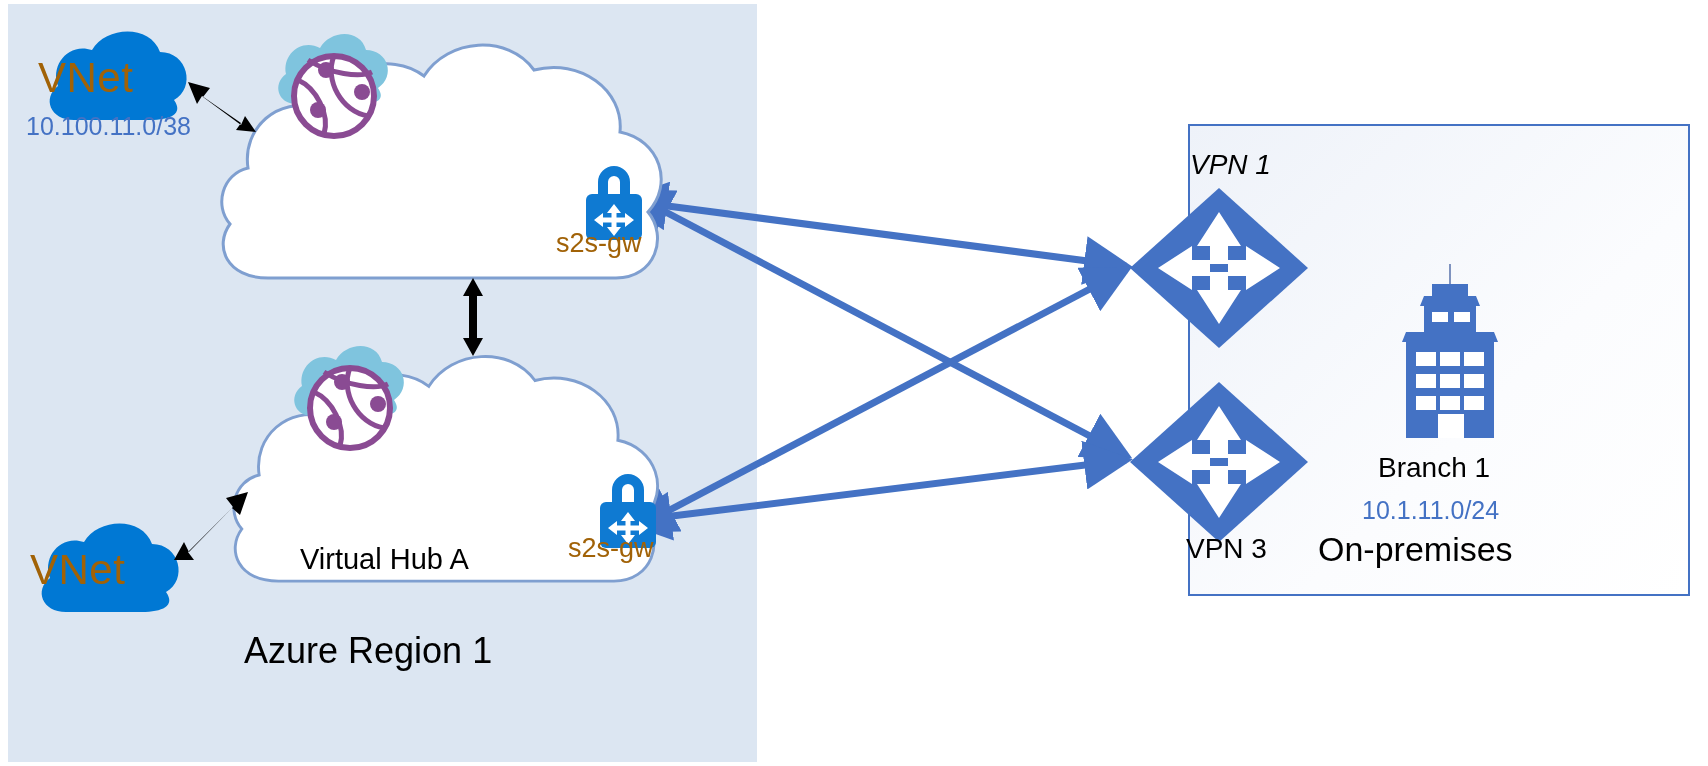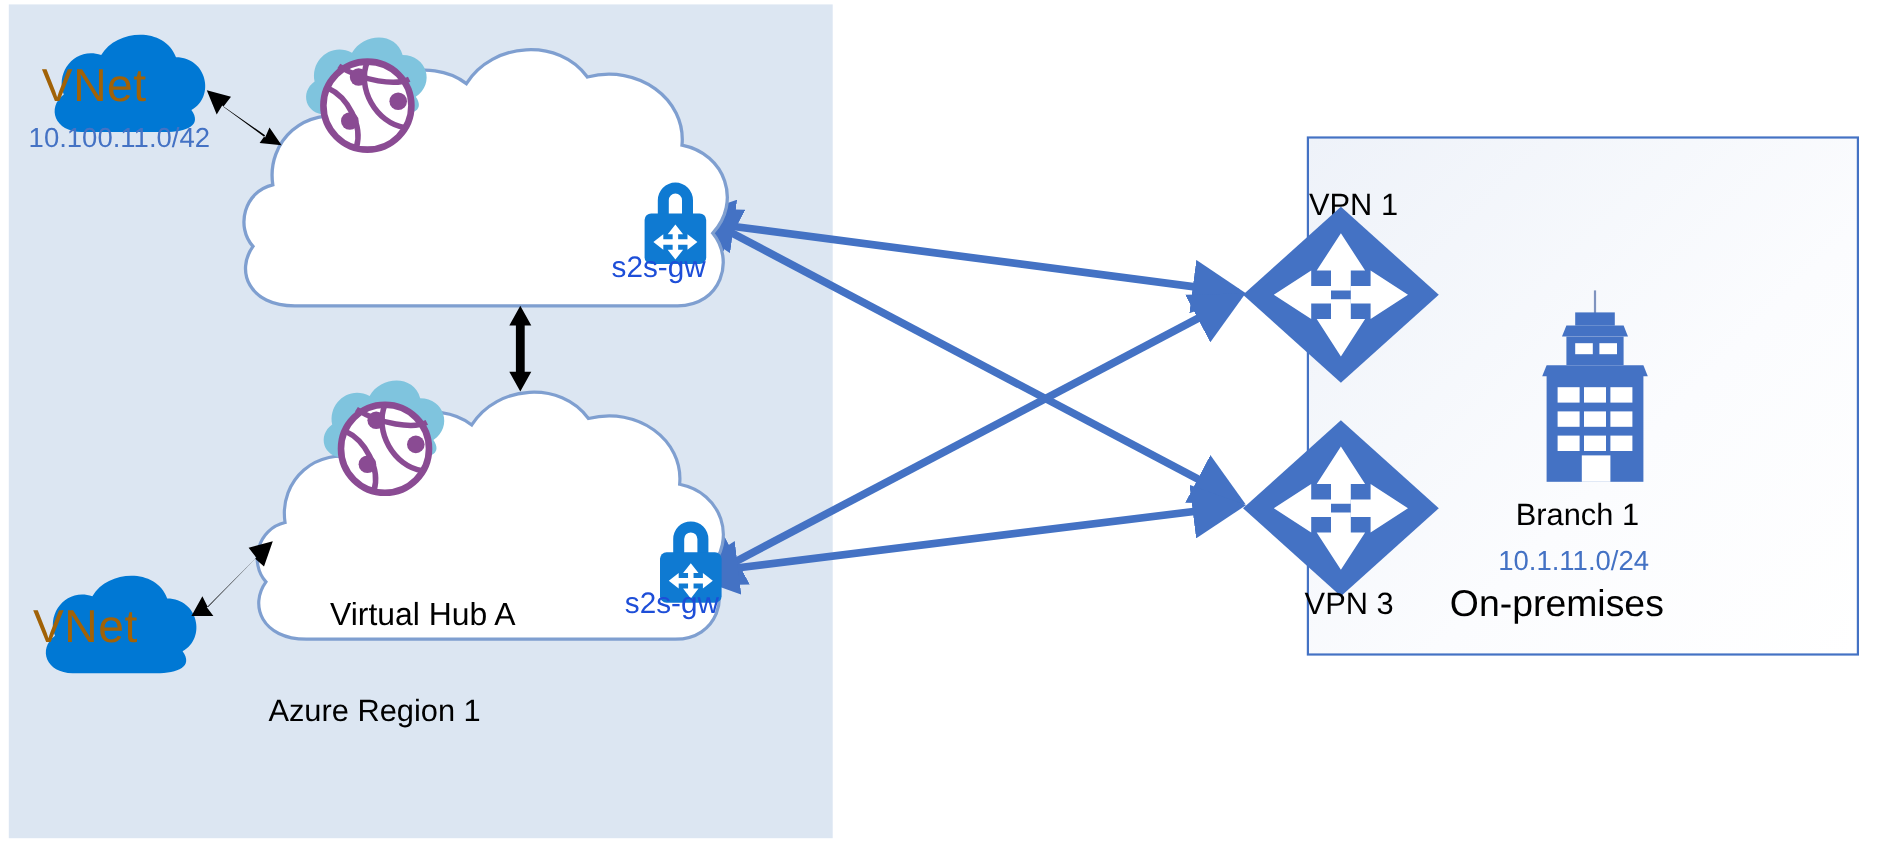--- a/index.html
+++ b/index.html
@@ -23,21 +23,21 @@
   #azure-region {
     left: 8px;
     top: 4px;
     width: 749px;
     height: 758px;
     background: #dce6f2;
   }
   #azure-region-label {
     left: 244px;
     top: 630px;
-    font-size: 28px;
+    font-size: 36px;
     color: #000000;
     white-space: nowrap;
   }
 
   
   #onprem-region {
     left: 1188px;
     top: 124px;
     width: 502px;
     height: 472px;
@@ -62,21 +62,21 @@
   }
 
   
   .hub-label {
     font-size: 29px;
     color: #000000;
     white-space: nowrap;
   }
   .gw-label {
     font-size: 27px;
-    color: #1d4ed8;
+    color: #a16207;
     white-space: nowrap;
   }
 
   
   .vpn-label {
     font-size: 28px;
     color: #000000;
     white-space: nowrap;
   }
   #branch-label {
@@ -218,42 +218,42 @@
   </svg>
 
   <div class="abs" style="left:38px;top:28px;width:160px;height:100px;">
     <svg style="width:160px;height:100px;" viewBox="0 0 160 100">
       <path d="M36,92 C12,92 4,70 20,58 C12,38 30,14 54,22
                C68,-2 112,-4 122,24 C150,24 158,60 136,72
                C146,86 132,92 112,92 Z" fill="#0078d4"></path>
     </svg>
     <div class="vnet-label">VNet</div>
   </div>
-  <div class="abs cidr-label" style="left:26px;top:112px;">10.100.11.0/42</div>
+  <div class="abs cidr-label" style="left:26px;top:112px;">10.100.11.0/38</div>
 
   <svg class="abs" style="left:186px;top:78px;width:72px;height:56px;" viewBox="0 0 72 56">
     <path d="M2,4 L24,10 L17,19 L55,47 L59,38 L70,54 L50,52 L55,45 L16,18 L11,26 Z" fill="#000000"></path>
   </svg>
 
   <div class="abs" style="left:30px;top:520px;width:160px;height:100px;">
     <svg style="width:160px;height:100px;" viewBox="0 0 160 100">
       <path d="M36,92 C12,92 4,70 20,58 C12,38 30,14 54,22
                C68,-2 112,-4 122,24 C150,24 158,60 136,72
                C146,86 132,92 112,92 Z" fill="#0078d4"></path>
     </svg>
     <div class="vnet-label">VNet</div>
   </div>
 
   <svg class="abs" style="left:172px;top:490px;width:78px;height:80px;" viewBox="0 0 78 80">
     <path d="M76,2 L54,8 L61,17 L17,62 L12,52 L2,70 L22,70 L16,62 L60,18 L68,25 Z" fill="#000000"></path>
   </svg>
 
   <div class="abs" id="azure-region-label">Azure Region 1</div>
 
-  <div class="abs vpn-label" style="left:1190px;top:170px;">VPN 1</div>
+  <div class="abs vpn-label" style="left:1190px;top:149px;font-style:italic;">VPN 1</div>
   <svg class="abs" style="left:1128px;top:186px;width:182px;height:164px;" viewBox="0 0 182 164">
     <path d="M91,2 L180,82 L91,162 L2,82 Z" fill="#4472c4"></path>
     <g fill="#ffffff">
       <path d="M91,26 L113,60 L100,60 L100,78 L82,78 L82,60 L69,60 Z"></path>
       <path d="M91,138 L69,104 L82,104 L82,86 L100,86 L100,104 L113,104 Z"></path>
       <path d="M30,82 L64,60 L64,74 L82,74 L82,90 L64,90 L64,104 Z"></path>
       <path d="M152,82 L118,104 L118,90 L100,90 L100,74 L118,74 L118,60 Z"></path>
     </g>
   </svg>
 

